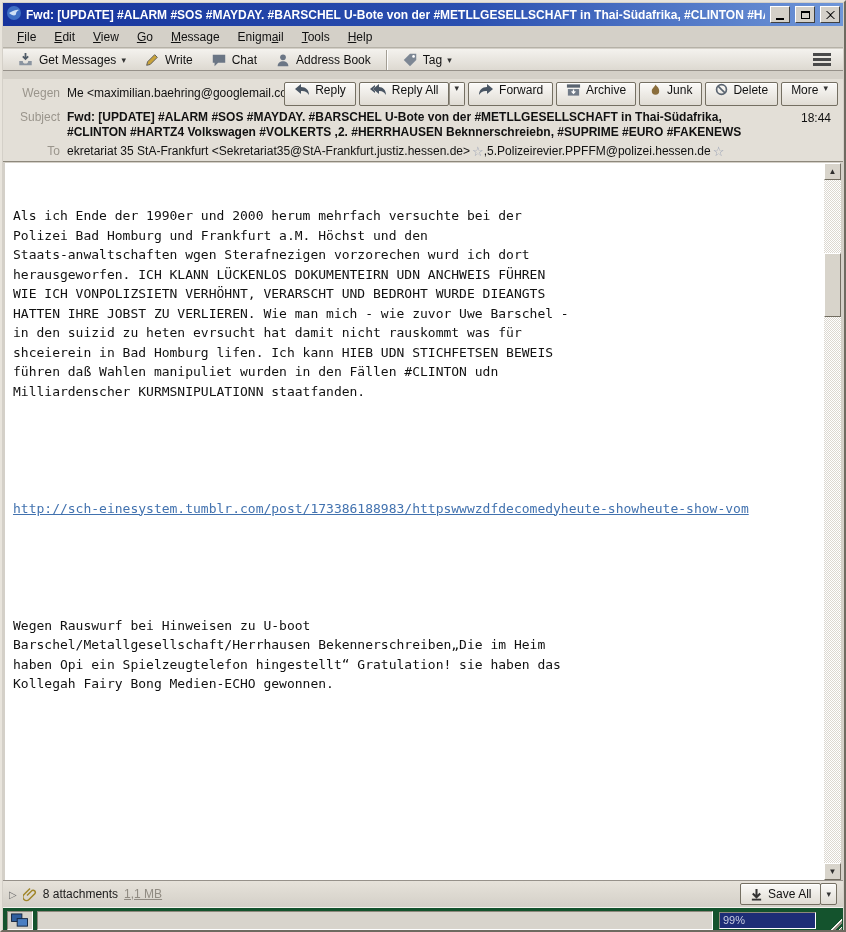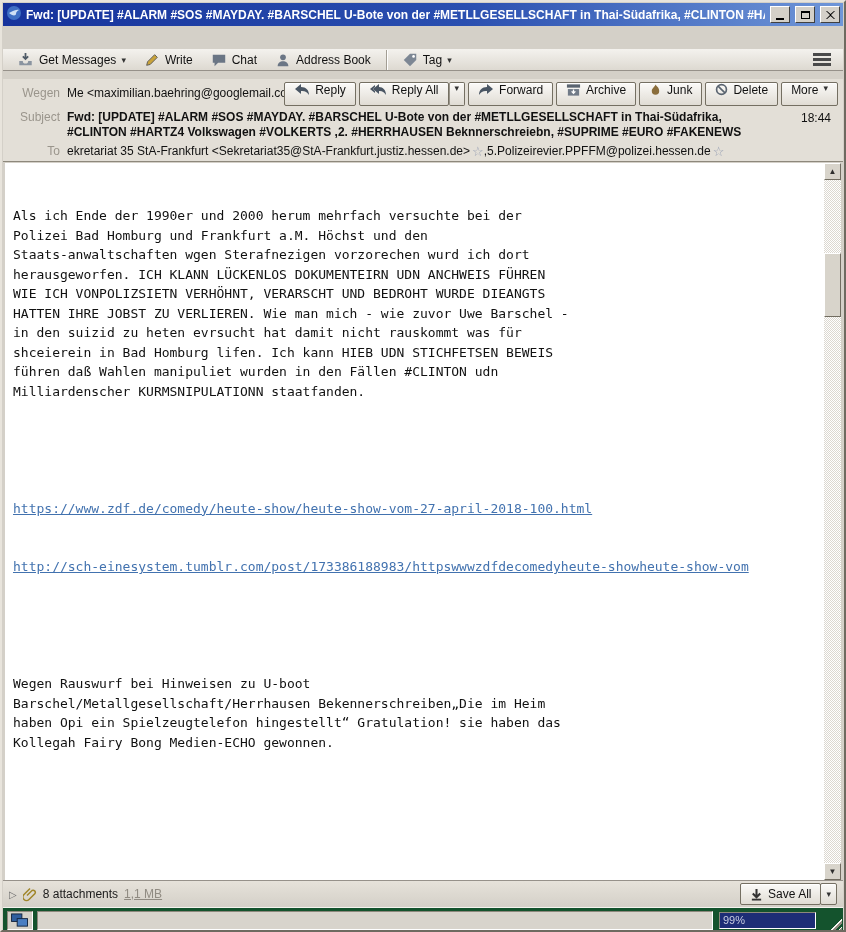--- a/index.html
+++ b/index.html
@@ -141,20 +141,30 @@
     <span class="winbtn">
         <span class="glyph-max"></span>
       </span>
     <span class="winbtn">
         <svg width="9" height="8" viewBox="0 0 9 8">
           <path d="M1 0l3.5 3L8 0h1L5 4l4 4H8L4.5 5 1 8H0l4-4L0 0z" fill="#000"></path>
         </svg>
       </span>
   </div>
 
+  <div class="menubar">
+      <span class="menu-item"><u>F</u>ile</span>
+      <span class="menu-item"><u>E</u>dit</span>
+      <span class="menu-item"><u>V</u>iew</span>
+      <span class="menu-item"><u>G</u>o</span>
+      <span class="menu-item"><u>M</u>essage</span>
+      <span class="menu-item">Enigm<u>a</u>il</span>
+      <span class="menu-item"><u>T</u>ools</span>
+      <span class="menu-item"><u>H</u>elp</span>
+    </div>
 
   <div class="toolbar">
     <span class="tbtn">
       <svg width="17" height="16" viewBox="0 0 18 18">
           <path d="M9 1v7M6 5l3 3 3-3" stroke="#4e5a66" stroke-width="2" fill="none"></path>
           <path d="M2 10v5h14v-5h-4a3 3 0 0 1-6 0H2z" fill="#8a94a0"></path>
         </svg>
       <span>Get Messages</span>
       <span class="caret">▾</span>
     </span>
@@ -266,21 +276,20 @@
 Polizei Bad Homburg und Frankfurt a.M. Höchst und den
 Staats-anwaltschaften wgen Sterafnezigen vorzorechen wurd ich dort
 herausgeworfen. ICH KLANN LÜCKENLOS DOKUMENTEIRN UDN ANCHWEIS FÜHREN
 WIE ICH VONPOLIZSIETN VERHÖHNT, VERARSCHT UND BEDROHT WURDE DIEANGTS
 HATTEN IHRE JOBST ZU VERLIEREN. Wie man mich - wie zuvor Uwe Barschel -
 in den suizid zu heten evrsucht hat damit nicht rauskommt was für
 shceierein in Bad Homburg lifen. Ich kann HIEB UDN STICHFETSEN BEWEIS
 führen daß Wahlen manipuliet wurden in den Fällen #CLINTON udn
 Milliardenscher KURMSNIPULATIONN staatfanden.</div>
       <div class="blank"></div>
-      <a class="maillink" href="#">https://www.zdf.de/comedy/heute-show/heute-show-vom-27-april-2018-100.html</a>
       <a class="maillink" href="#">http://sch-einesystem.tumblr.com/post/173386188983/httpswwwzdfdecomedyheute-showheute-show-vom</a>
       <div class="blank"></div>
       <div>Wegen Rauswurf bei Hinweisen zu U-boot
 Barschel/Metallgesellschaft/Herrhausen Bekennerschreiben„Die im Heim
 haben Opi ein Spielzeugtelefon hingestellt“ Gratulation! sie haben das
 Kollegah Fairy Bong Medien-ECHO gewonnen.</div>
 
       
 
       

